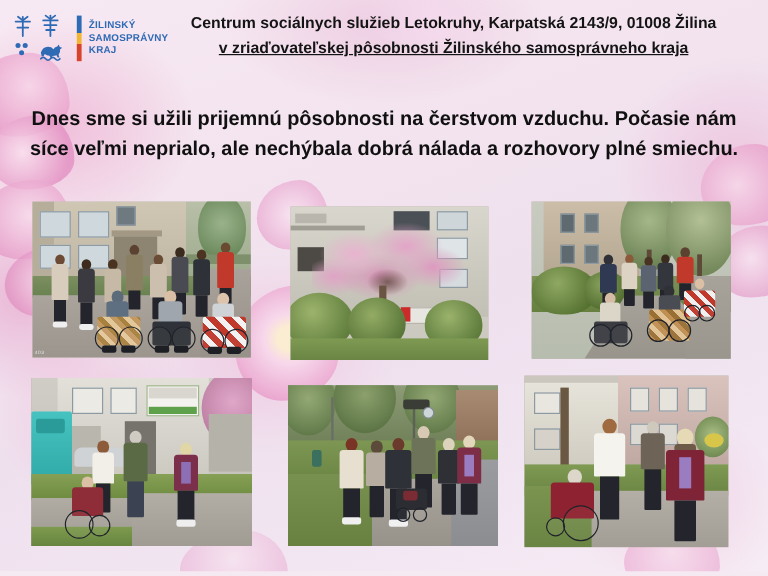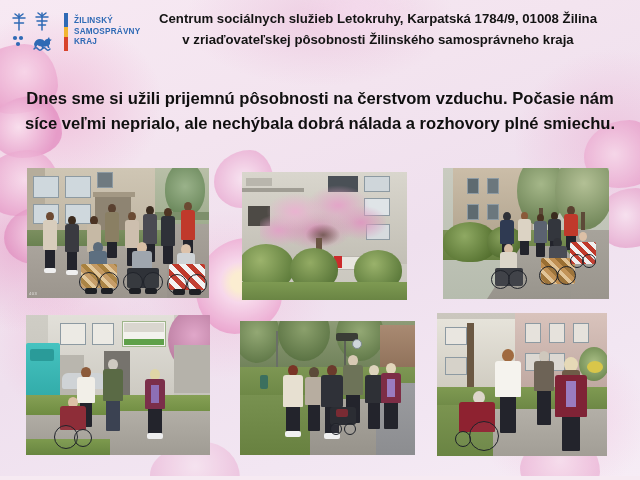--- a/index.html
+++ b/index.html
@@ -88,21 +88,21 @@
     text-align: center;
     color: #141414;
   }
 
   .hline {
     font-size: 13.2px;
     font-weight: bold;
     line-height: 21px;
     white-space: nowrap;
   }
-  .hline.underlined { font-weight: bold; }
+  .hline.underlined { text-decoration: underline; font-weight: bold; }
 
   
   #body-text {
     position: absolute;
     top: 86px;
     left: 14px;
     width: 612px;
     text-align: center;
     font-size: 16.6px;
     font-weight: bold;
@@ -203,21 +203,21 @@
       <div id="logo-bar"></div>
 
       <div id="logo-text">
         <div>ŽILINSKÝ</div>
         <div>SAMOSPRÁVNY</div>
         <div>KRAJ</div>
       </div>
     </div>
 
     <div id="header-lines">
-      <div class="hline">Centrum sociálnych služieb Letokruhy, Karpatská 1784/9, 01008 Žilina</div>
+      <div class="hline">Centrum sociálnych služieb Letokruhy, Karpatská 2143/9, 01008 Žilina</div>
       <div class="hline underlined">v zriaďovateľskej pôsobnosti Žilinského samosprávneho kraja</div>
     </div>
   </div>
 
   <div id="body-text">Dnes sme si užili prijemnú pôsobnosti na čerstvom vzduchu. Počasie nám síce veľmi neprialo, ale nechýbala dobrá nálada a rozhovory plné smiechu.</div>
 
   <div id="grid">
 
     <div class="photo" style="left:27px; top:3px; width:182px; height:130px;">
       <div class="scene">

